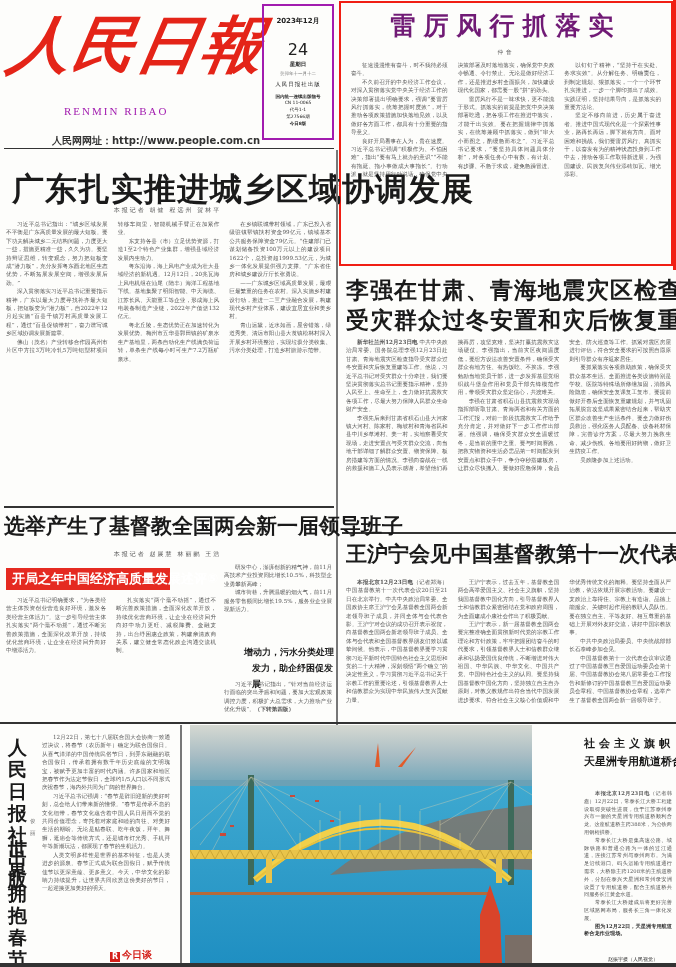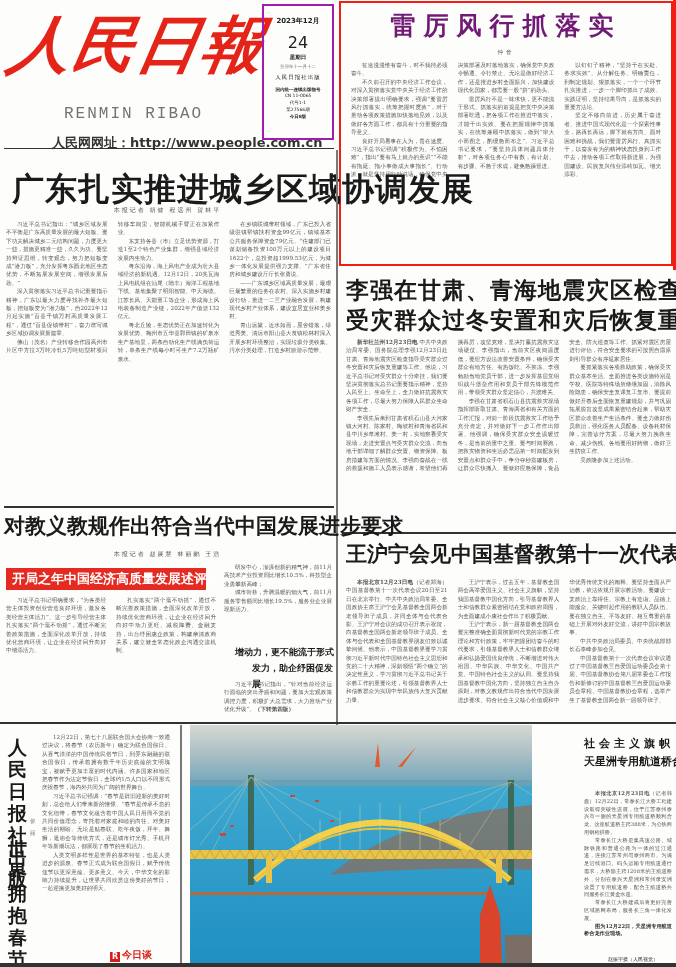--- a/index.html
+++ b/index.html
@@ -9,25 +9,25 @@
   .body-text { font-family: "DejaVu Serif", serif; font-size: 5.6px; line-height: 8.4px; color: #555; text-align: justify; overflow: hidden; }
   .body-text p { text-indent: 11px; }
   .col3 { column-count: 3; column-gap: 10px; }
   .headline { font-family: "DejaVu Sans", sans-serif; font-weight: bold; color: #1a1a1a; white-space: nowrap; }
   .byline { font-size: 6px; color: #555; text-align: center; letter-spacing: 2px; }
   .rule { background: #333; }
 
   
   .logo { left: 10px; top: 4px; width: 240px; height: 100px; }
   .logo-cn { font-family: "DejaVu Serif", serif; font-size: 62px; font-weight: bold; font-style: italic; color: #e42418; letter-spacing: 2px; line-height: 82px; transform: skewX(-10deg); white-space: nowrap; }
-  .logo-en { left: 64px; top: 105px; font-family: Liberation Mono, monospace; font-size: 16px; color: #737373; letter-spacing: 2px; }
-  .website { left: 52px; top: 134px; font-size: 13px; color: #333; font-family: "DejaVu Sans", sans-serif; font-weight: bold; }
+  .logo-en { left: 64px; top: 105px; font-family: Liberation Serif, serif; font-size: 11px; color: #a21caf; letter-spacing: 2px; }
+  .website { left: 52px; top: 134px; font-size: 10px; color: #333; font-family: "DejaVu Sans", sans-serif; font-weight: bold; }
   .datebox { left: 262px; top: 4px; width: 72px; height: 136px; border: 2px solid #a21caf; text-align: center; font-family: "DejaVu Sans", sans-serif; }
   .datebox .ym { font-size: 7px; margin-top: 10px; font-weight: bold; }
-  .datebox .day { font-size: 16px; margin-top: 7px; }
+  .datebox .day { font-size: 16px; margin-top: 14px; }
   .datebox .wd { font-size: 5.5px; font-weight: bold; margin-top: 2px; }
   .datebox .lunar { font-size: 4.5px; color: #777; margin-top: 3px; }
   .datebox .pub { font-size: 5.5px; margin-top: 5px; letter-spacing: 1px; font-family: "DejaVu Serif", serif; }
   .datebox .issn { font-size: 4.5px; margin-top: 6px; font-weight: bold; }
   .datebox .small { font-size: 4.5px; line-height: 7px; }
 
   
   .commentary { left: 339px; top: 1px; width: 334px; height: 265px; border: 2px solid #f01e14; }
   .commentary .title { position: absolute; left: 0; right: 0; top: 6px; text-align: center; font-family: "DejaVu Sans", sans-serif; font-weight: bold; font-size: 25px; letter-spacing: 8px; color: #701a75; }
   .commentary .author { position: absolute; left: 0; right: 0; top: 46px; text-align: center; font-size: 5.5px; color: #555; letter-spacing: 3px; }
@@ -43,21 +43,21 @@
   .vline { width: 2px; background: #777; }
 
   
   .lq-head1 { left: 346px; top: 275px; font-size: 23px; letter-spacing: 1px; font-family: "DejaVu Serif", serif; }
   .lq-head2 { left: 346px; top: 305px; font-size: 23px; letter-spacing: 1px; font-family: "DejaVu Serif", serif; }
   .lq-text { left: 346px; top: 338px; width: 325px; height: 185px; }
 
   
   .en-head { left: 4px; top: 512px; font-size: 21px; }
   .en-byline { left: 0; width: 335px; top: 550px; }
-  .banner { left: 6px; top: 568px; width: 200px; height: 22px; background: #e52a21; color: #fff; font-family: "DejaVu Sans", sans-serif; font-weight: bold; font-size: 13px; line-height: 22px; padding-left: 6px; white-space: nowrap; }
+  .banner { left: 6px; top: 568px; width: 164px; height: 22px; background: #e52a21; color: #fff; font-family: "DejaVu Sans", sans-serif; font-weight: bold; font-size: 13px; line-height: 22px; padding-left: 6px; white-space: nowrap; }
   .en-text-left { left: 6px; top: 596px; width: 210px; height: 112px; }
   .en-text-right { left: 224px; top: 563px; width: 108px; height: 50px; }
   .en-sub { left: 222px; top: 644px; font-size: 9px; line-height: 16px; width: 112px; font-family: "DejaVu Sans", sans-serif; font-weight: bold; color: #1a1a1a; text-align: right; }
   .en-sub2 { text-align: left; margin-left: 30px; }
   .en-text-right2 { left: 224px; top: 680px; width: 108px; height: 40px; }
 
   
   .wh-head { left: 346px; top: 540px; font-size: 21px; font-family: "DejaVu Serif", serif; }
   .wh-text { left: 346px; top: 578px; width: 325px; height: 140px; }
 
@@ -140,34 +140,34 @@
   <p><b>新华社兰州12月23日电</b> <span>中共中央政治局常委、国务院总理李强12月23日赴甘肃、青海地震灾区检查指导受灾群众过冬安置和灾后恢复重建等工作。他说，习近平总书记对受灾群众十分牵挂，我们要坚决贯彻落实总书记重要指示精神，坚持人民至上、生命至上，全力做好抗震救灾各项工作，尽最大努力保障人民群众生命财产安全。</span></p>
   <p>李强先后来到甘肃省积石山县大河家镇大河村、陈家村、梅坡村和青海省民和县中川乡草滩村、美一村，实地察看受灾现场，走进安置点与受灾群众交流，向当地干部详细了解群众安置、物资保障、板房搭建等方面的情况。李强向奋战在一线的救援和施工人员表示感谢，希望他们再接再厉，攻坚克难，坚决打赢抗震救灾这场硬仗。李强指出，当前灾区夜间温度低，要想方设法改善安置条件，确保受灾群众有地方住、有热饭吃、不挨冻。李强勉励当地党员干部，进一步发挥基层党组织战斗堡垒作用和党员干部先锋模范作用，带领受灾群众坚定信心，共渡难关。</p>
   <p>李强在甘肃省积石山县抗震救灾现场指挥部听取甘肃、青海两省和有关方面的工作汇报，对前一阶段抗震救灾工作给予充分肯定，并对做好下一步工作作出部署。他强调，确保受灾群众安全温暖过冬，是当前的重中之重。要与时间赛跑，把救灾物资和生活必需品第一时间配发到安置点和群众手中，争分夺秒搭建板房，让群众尽快搬入。要做好应急保障，食品安全、防火巡查等工作。抓紧对震区房屋进行评估，符合安全要求的可按照自愿原则引导群众有序返家居住。</p>
   <p>要抓紧落实各项救助政策，确保受灾群众基本生活。全面推进各类设施特别是学校、医院等特殊场所修缮加固，消除风险隐患，确保安全复课复工复市。要提前做好开春后全面恢复重建规划，并与巩固拓展脱贫攻坚成果紧密结合起来，帮助灾区群众改善生产生活条件。要全力做好伤员救治，强化医务人员配备、设备耗材保障，完善诊疗方案，尽最大努力挽救生命、减少伤残。各地要用好药物，做好卫生防疫工作。</p>
   <p>吴政隆参加上述活动。</p>
 </div>
 
 <div class="abs rule" style="left:4px; top:506px; width:330px; height:2px;"></div>
 <div class="abs rule" style="left:342px; top:532px; width:334px; height:2px;"></div>
 
-<div class="abs headline en-head">对教义教规作出符合当代中国发展进步要求</div>
+<div class="abs headline en-head">选举产生了基督教全国两会新一届领导班子</div>
 <div class="abs byline en-byline">本报记者 赵展慧 林丽鹂 王浩</div>
 <div class="abs banner">开局之年中国经济高质量发展述评⑤</div>
 <div class="abs en-text-left body-text" style="column-count:2; column-gap:10px;">
   <p>习近平总书记明确要求，“为各类经营主体投资创业营造良好环境，激发各类经营主体活力”。这一步引导经营主体扎实落实“两个毫不动摇”，通过不断完善政策措施，全面深化改革开放，持续优化营商环境，让企业在经济回升向好中增添活力。</p>
   <p>扎实落实“两个毫不动摇”，通过不断完善政策措施，全面深化改革开放，持续优化营商环境，让企业在经济回升向好中动力更旺、减税降费、金融支持，出台纾困惠企政策，构建亲清政商关系，建立健全常态化政企沟通交流机制。</p>
 </div>
 <div class="abs en-text-right body-text">
   <p>研发中心，澎湃创新的精气神，前11月高技术产业投资同比增长10.5%，科技型企业勇攀新高峰；</p>
   <p>城市街巷，升腾温暖的烟火气，前11月服务零售额同比增长19.5%，服务业企业展现新活力。</p>
 
 </div>
 <div class="abs en-sub">
-  <div>增动力，更不能流于形式</div>
+  <div>增动力，污水分类处理</div>
   <div class="en-sub2">发力，助企纾困促发展</div>
 </div>
 <div class="abs en-text-right2 body-text">
   <p><span>习近平总书记指出，“针对当前经济运行面临的突出矛盾和问题，要加大宏观政策调控力度，积极扩大总需求，大力推动产业优化升级”。</span><b>（下转第四版）</b></p>
 </div>
 
 <div class="abs headline wh-head">王沪宁会见中国基督教第十一次代表会议代表</div>
 <div class="abs wh-text body-text col3">
   <p><b>本报北京12月23日电</b><span>（记者郑海）中国基督教第十一次代表会议20日至21日在北京举行。中共中央政治局常委、全国政协主席王沪宁会见基督教全国两会新老领导班子成员，并同全体与会代表合影。王沪宁对会议的成功召开表示祝贺，向基督教全国两会新老领导班子成员、全体与会代表和全国基督教界朋友们致以诚挚问候。他表示，中国基督教界要学习贯彻习近平新时代中国特色社会主义思想和党的二十大精神，深刻领悟“两个确立”的决定性意义，学习贯彻习近平总书记关于宗教工作的重要论述，引领基督教界人士和信教群众为实现中华民族伟大复兴贡献力量。</span></p>
   <p>王沪宁表示，过去五年，基督教全国两会高举爱国主义、社会主义旗帜，坚持我国基督教中国化方向，引导基督教界人士和信教群众紧密团结在党和政府周围，为全面建成小康社会作出了积极贡献。</p>

